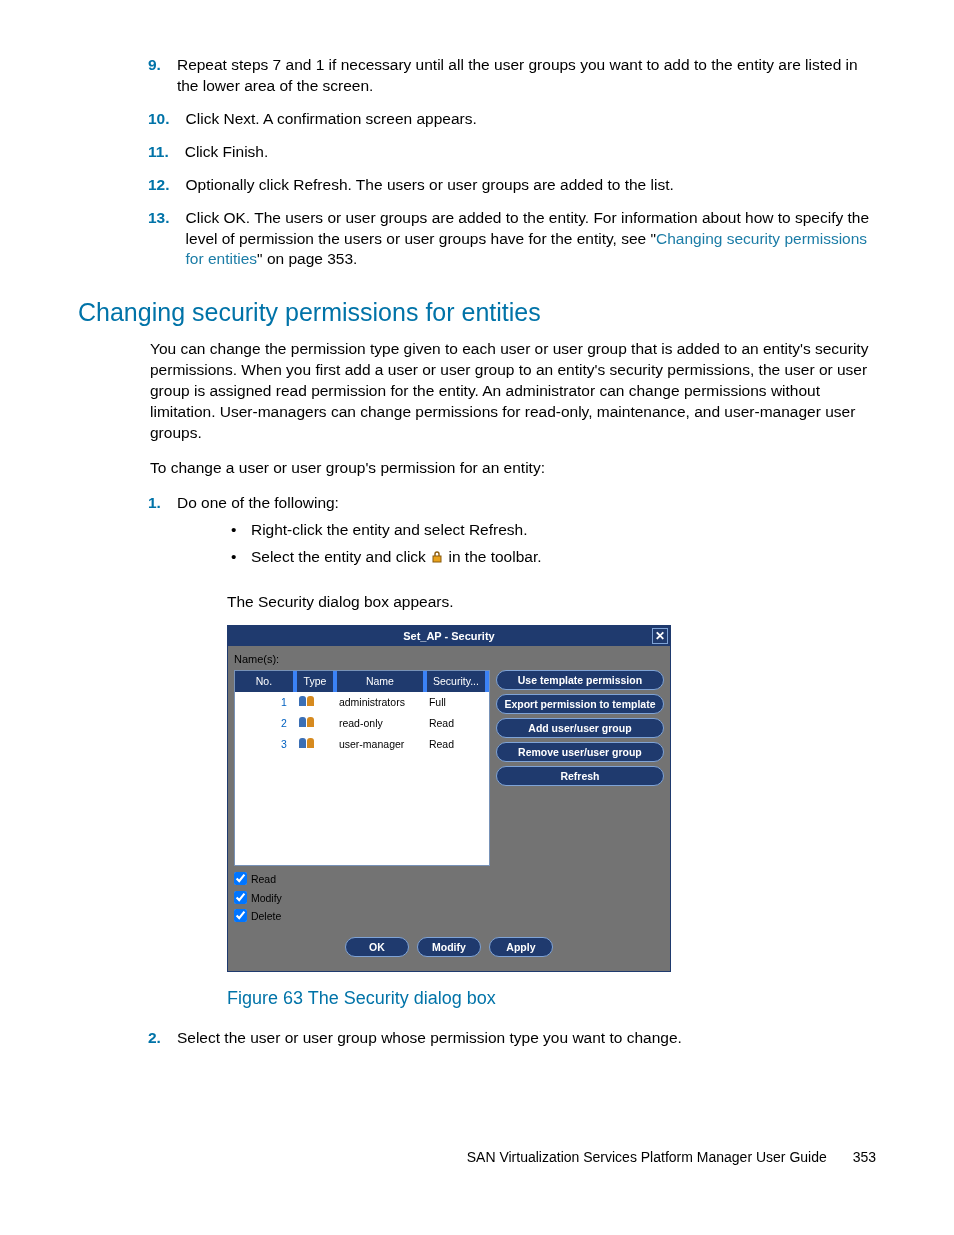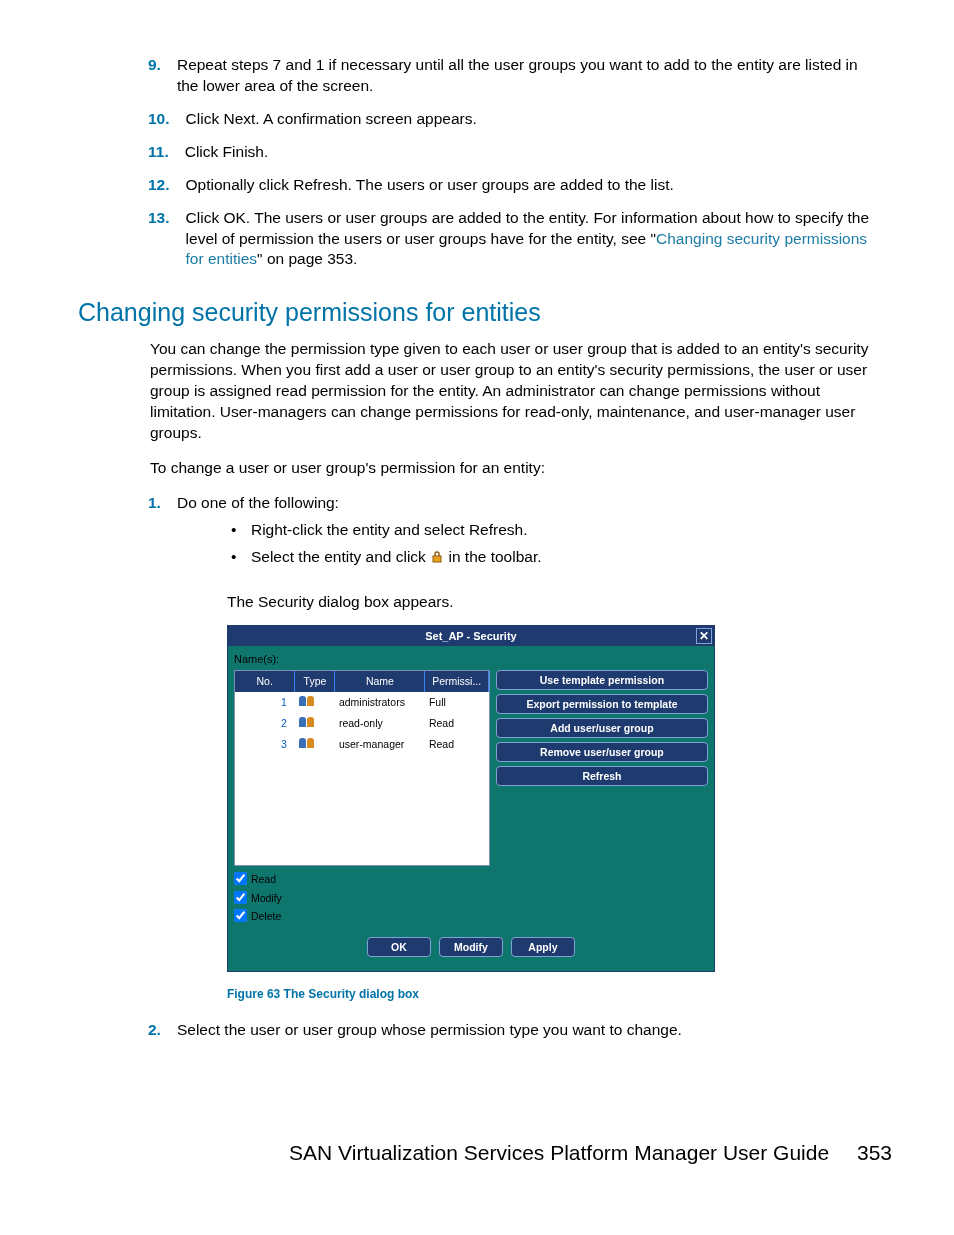--- a/index.html
+++ b/index.html
@@ -39,21 +39,21 @@
   ul.bullets { list-style: none; margin-left: 50px; margin-top: 6px; }
   ul.bullets > li { position: relative; padding-left: 24px; margin-bottom: 6px; line-height: 1.35; }
   ul.bullets > li::before { content: "•"; position: absolute; left: 4px; top: 0; }
   .after-bullets { margin-left: 50px; margin-top: 24px; }
   .lock-icon {
     display: inline-block; width: 14px; height: 14px; vertical-align: -2px;
   }
   
   .dialog-wrap { margin-left: 50px; margin-top: 12px; }
   .dialog {
-    width: 488px; border: 1px solid #1f3a6e; background: #0f766e; font-size: 11px;
+    width: 444px; border: 1px solid #1f3a6e; background: #737373; font-size: 11px;
     font-family: Tahoma, Arial, sans-serif;
   }
   .dlg-title {
     background: #1f3a6e; color: #fff; height: 20px; line-height: 20px; text-align: center;
     font-weight: bold; font-size: 11px; position: relative;
   }
   .dlg-close {
     position: absolute; right: 2px; top: 2px; width: 16px; height: 16px;
     border: 1px solid #7fa3d6; color: #fff; font-weight: bold; text-align: center;
     line-height: 14px; font-size: 12px;
@@ -61,49 +61,49 @@
   .dlg-body { padding: 6px; }
   .users-label { font-size: 11px; margin-bottom: 4px; color: #000; }
   .dlg-row { display: flex; gap: 6px; }
   .table-area {
     width: 256px; height: 196px; border: 1px solid #7892b7; background: #fff;
     overflow: hidden;
   }
   .tbl { width: 100%; border-collapse: collapse; font-size: 10.5px; }
   .tbl th {
     background: #1f3a6e; color: #fff; font-weight: normal; padding: 3px 4px;
-    border-right: 1px solid #3b82f6; text-align: center; height: 18px;
+    border-right: 4px solid #3b82f6; text-align: center; height: 18px;
   }
   .tbl td { padding: 3px 4px; color: #000; }
   .tbl td.no { text-align: right; color: #0060c0; width: 60px; padding-right: 8px; }
   .tbl td.type { width: 40px; text-align: left; }
   .tbl td.name { width: 90px; }
   .usericons { display: inline-block; width: 18px; height: 12px; position: relative; }
   .usericons::before, .usericons::after {
     content: ""; position: absolute; width: 7px; height: 10px; border-radius: 3px 3px 0 0;
     background: #3b6fb5;
   }
   .usericons::before { left: 0; top: 1px; }
   .usericons::after { left: 8px; top: 1px; background: #d68a1f; }
   .btns-col { display: flex; flex-direction: column; gap: 4px; flex: 1; }
   .dlg-btn {
-    background: #1f3a6e; color: #fff; border: 1px solid #7fa3d6; border-radius: 4px;
+    background: #1f3a6e; color: #fff; border: 1px solid #7fa3d6; border-radius: 10px;
     height: 20px; font-size: 10.5px; font-weight: bold; text-align: center; line-height: 18px;
     padding: 0 6px;
   }
   .checks { margin-top: 6px; font-size: 10.5px; }
   .checks label { display: block; margin-bottom: 4px; }
   .checks input { margin-right: 4px; vertical-align: -2px; }
   .dlg-bottom { text-align: center; margin-top: 14px; margin-bottom: 8px; }
   .dlg-bottom .dlg-btn { display: inline-block; width: 64px; margin: 0 4px; }
   .figcap {
-    color: #0073a8; font-weight: bold; font-size: 12px; margin: 14px 0 0 0;
+    color: #0073a8; font-weight: normal; font-size: 18px; margin: 14px 0 0 0;
   }
   .footer {
-    position: absolute; bottom: 70px; right: 62px; font-size: 21px;
+    position: absolute; bottom: 70px; right: 78px; font-size: 14px;
   }
   .footer .pn { margin-left: 22px; }
 </style>
 </head>
 <body>
 
 <ol class="steps indent1" id="steps-a">
     <li>
       <span class="num">9.</span>
       <div class="step-body">Repeat steps 7 and 1 if necessary until all the user groups you want to add to the entity are listed in the lower area of the screen.</div>
@@ -154,21 +154,21 @@
           <div class="dlg-body">
             <div class="users-label">Name(s):</div>
             <div class="dlg-row">
               <div class="table-area">
                 <table class="tbl">
                   <thead>
                       <tr id="thead-row">
                         <th>No.</th>
                         <th>Type</th>
                         <th>Name</th>
-                        <th>Permissi...</th>
+                        <th>Security...</th>
                       </tr>
                     </thead>
                   <tbody id="tbody">
                       <tr>
                         <td class="no">1</td>
                         <td class="type"><span class="usericons"></span></td>
                         <td class="name">administrators</td>
                         <td>Full</td>
                       </tr>
                       <tr>

